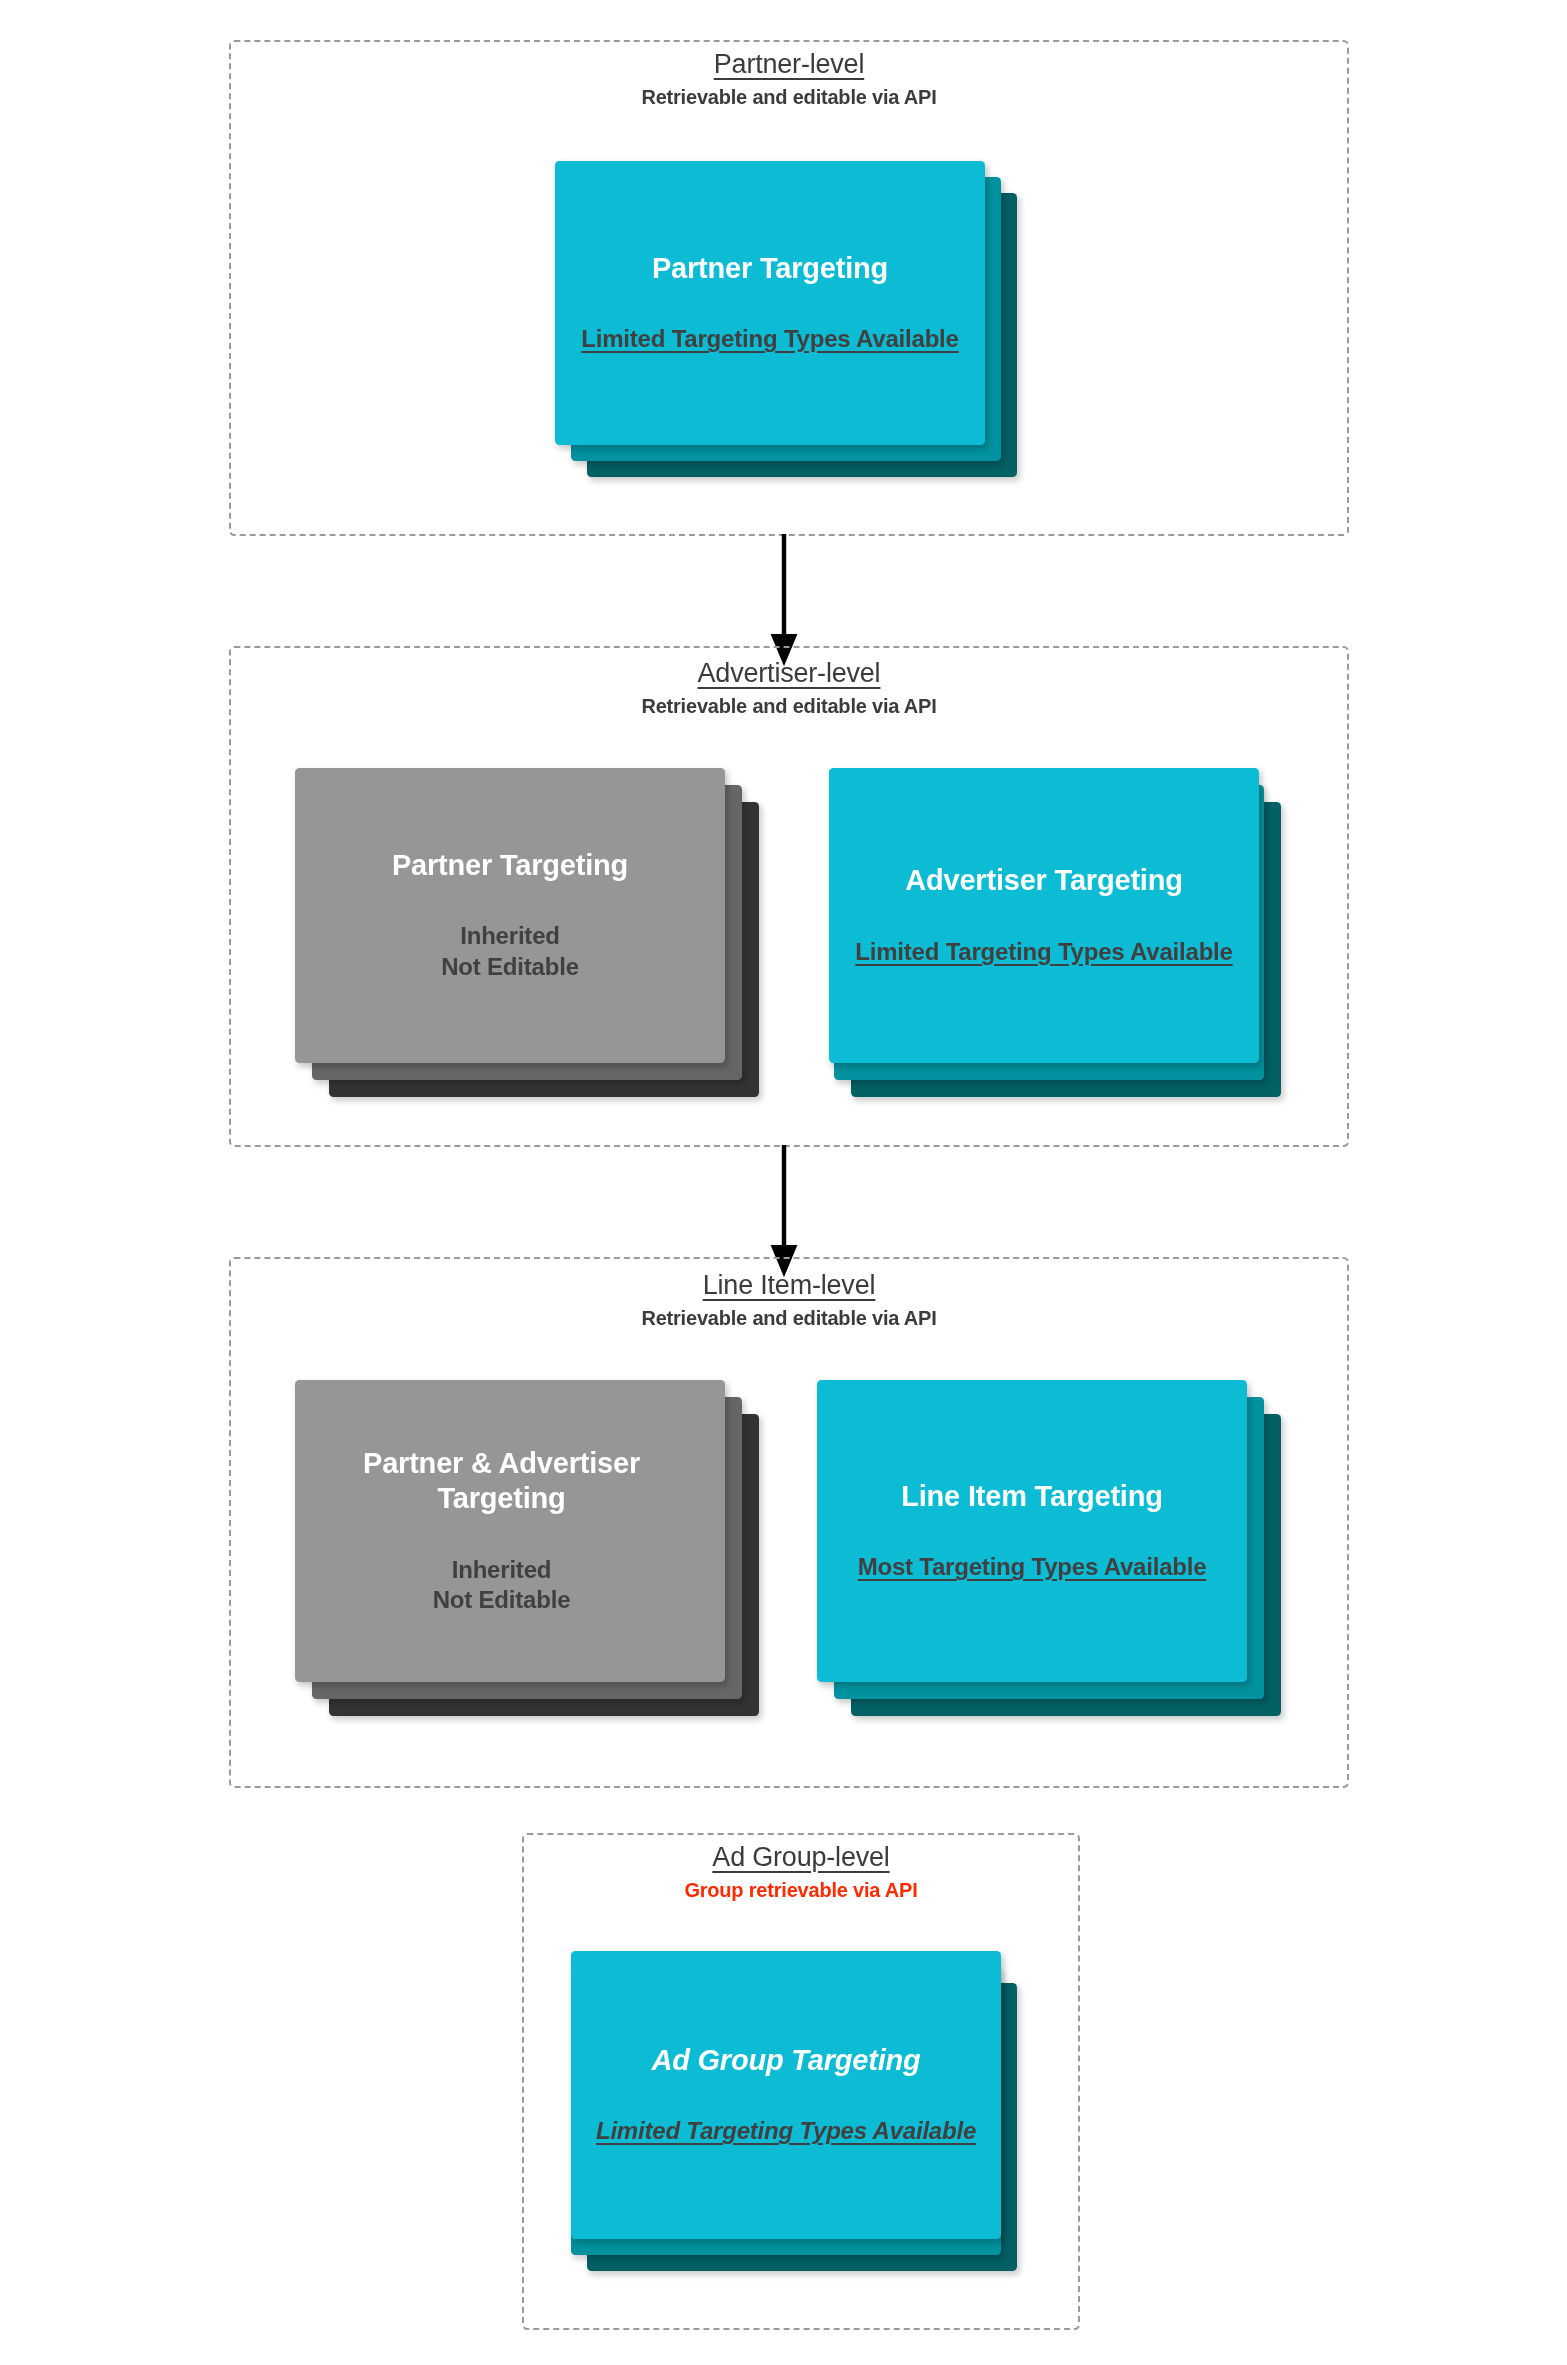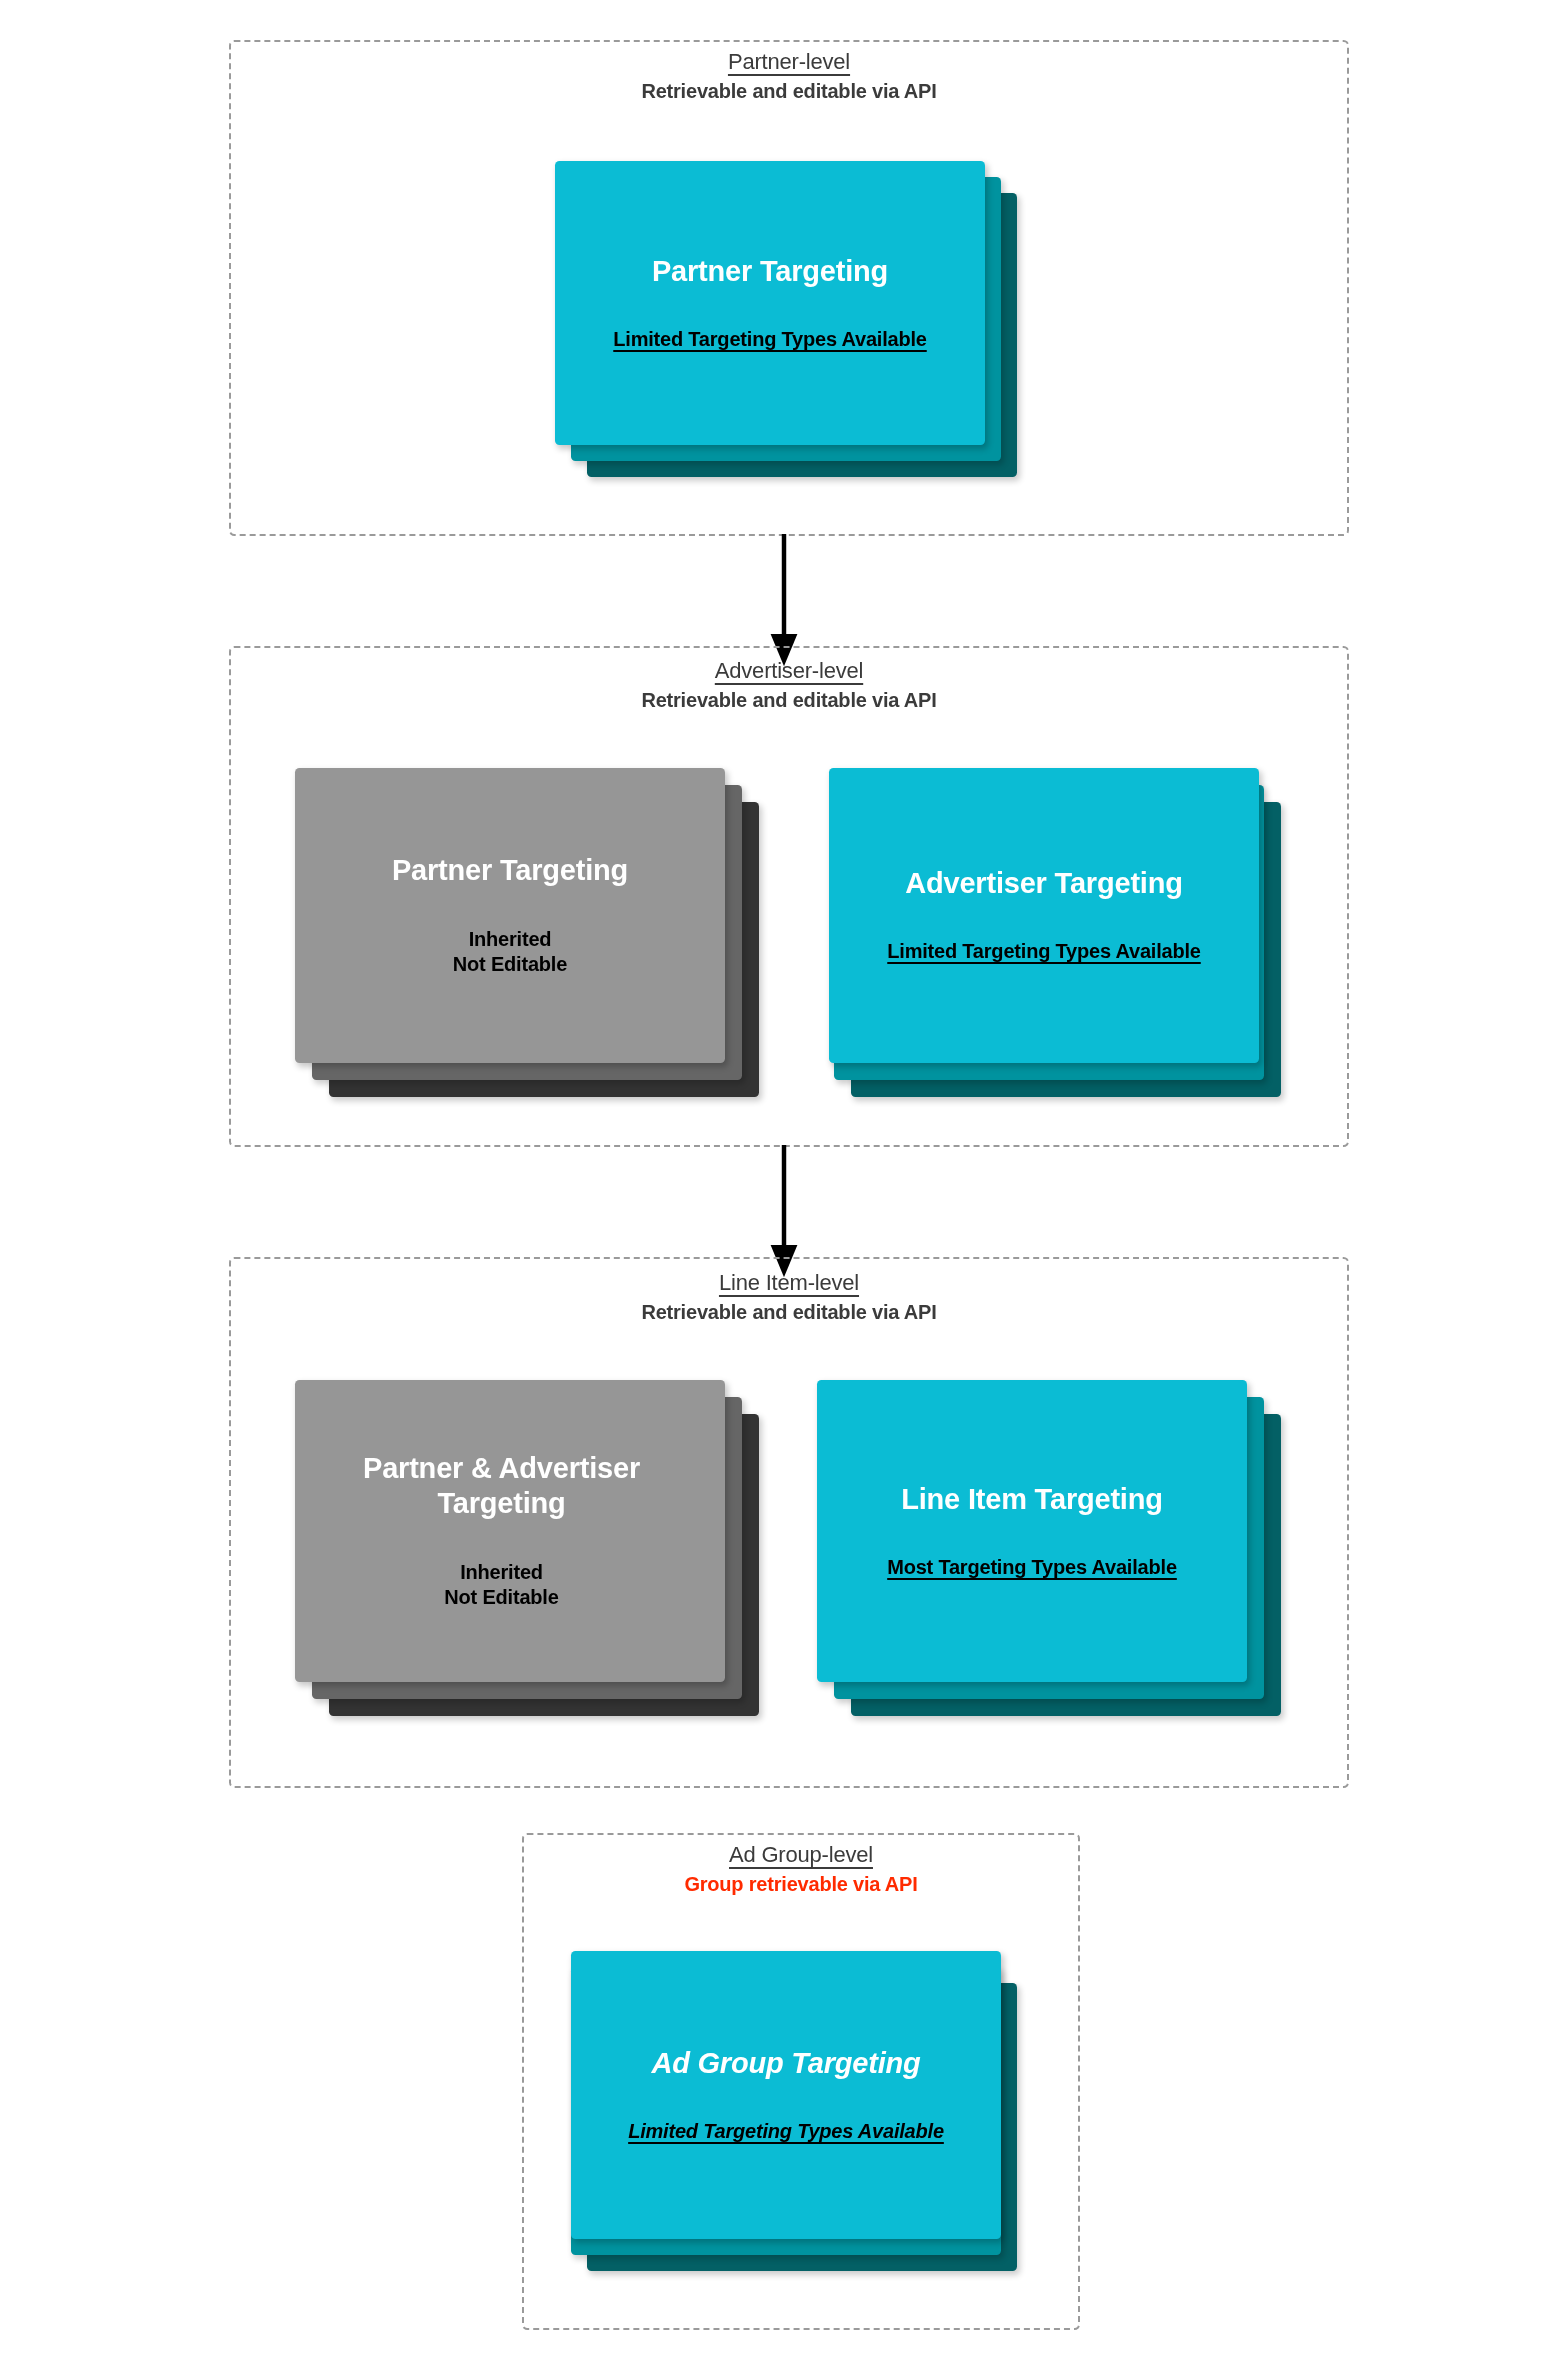--- a/index.html
+++ b/index.html
@@ -31,21 +31,21 @@
 
   .level-header {
     position: absolute;
     left: 0;
     right: 0;
     text-align: center;
     line-height: 1.18;
   }
   .level-title {
     display: block;
-    font-size: 22px;
+    font-size: 27px;
     font-weight: 400;
     color: #3b3b3b;
     text-decoration: underline;
     text-underline-offset: 4.5px;
     letter-spacing: -0.2px;
   }
   .level-subtitle {
     display: block;
     font-size: 20px;
     font-weight: bold;
@@ -83,23 +83,23 @@
 
   .card-title {
     font-size: 29px;
     font-weight: bold;
     color: #ffffff;
     text-align: center;
     line-height: 1.22;
     letter-spacing: -0.2px;
   }
   .card-sub {
-    font-size: 20px;
+    font-size: 24px;
     font-weight: bold;
-    color: #000000;
+    color: #404040;
     text-align: center;
     line-height: 1.28;
     margin-top: 18px;
     letter-spacing: -0.2px;
   }
   .card-sub.underlined {
     text-decoration: underline;
     text-underline-offset: 3.6px;
   }
 

